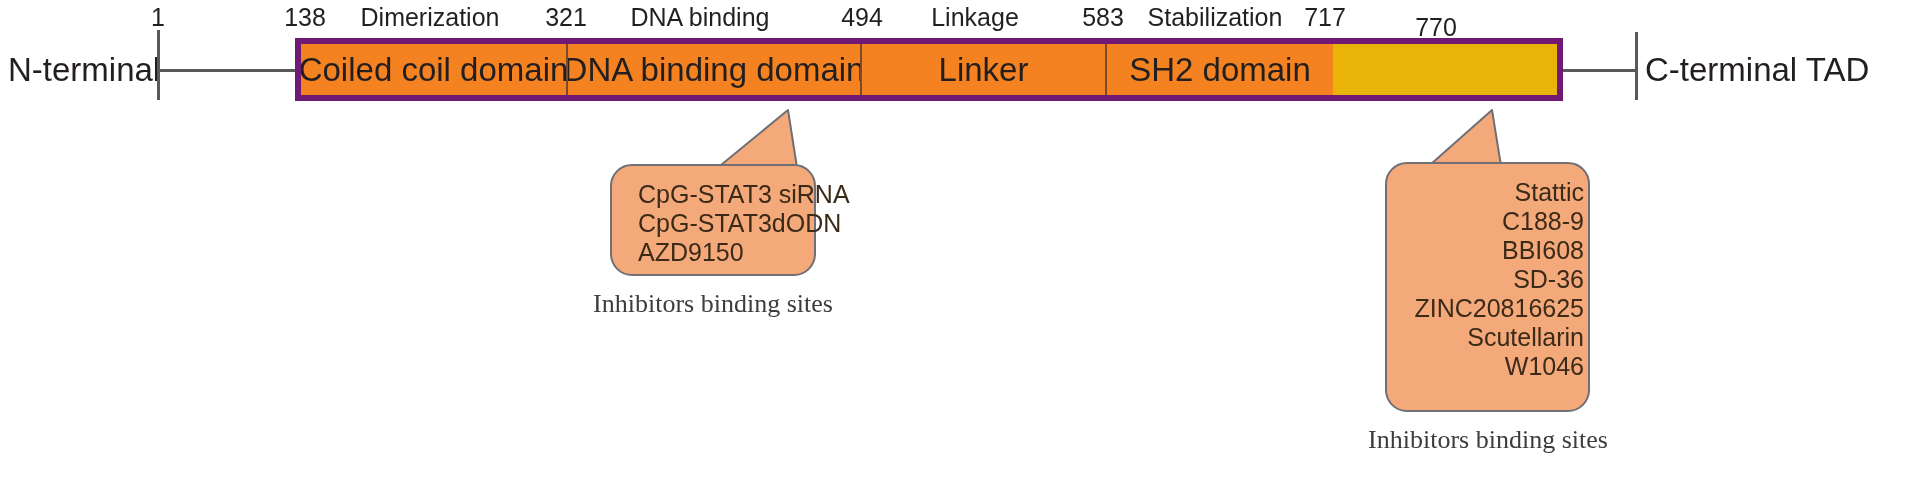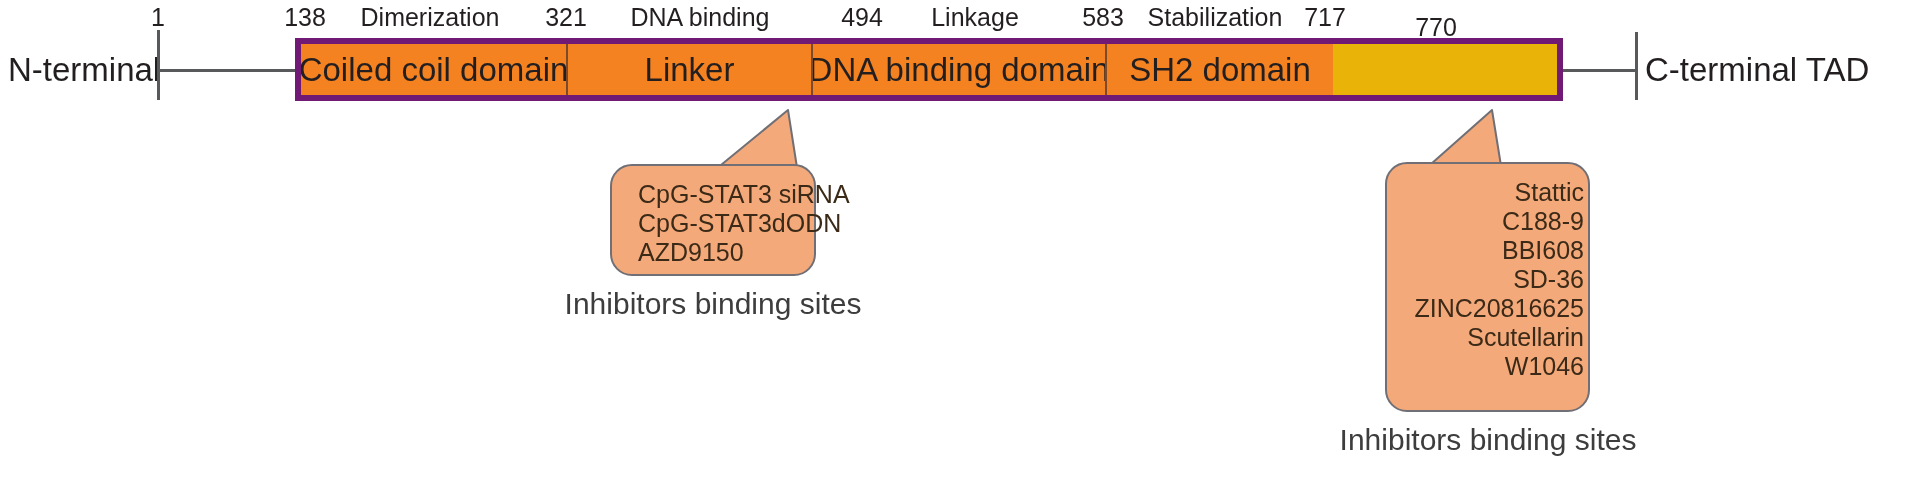--- a/index.html
+++ b/index.html
@@ -94,25 +94,26 @@
     line-height: 29px;
     color: #3b2a18;
     white-space: nowrap;
   }
   .callout-tail {
     position: absolute;
     overflow: visible;
   }
   .callout-caption {
     position: absolute;
-    font-size: 30px;
+    font-size: 26px;
     line-height: 28px;
     color: #3d3d3d;
     white-space: nowrap;
     transform: translateX(-50%);
+    font-family: Liberation Serif, serif;
   }
 </style>
 </head>
 <body>
 
 <div id="figure">
 
   <div class="scale-label" style="left:158px; top:3px;">1</div>
 
   <div class="scale-label" style="left:305px; top:3px;">138</div>
@@ -146,26 +147,26 @@
   <div class="tick" style="left:1635px; top:32px; height:68px;"></div>
 
   <div class="terminal-label" style="left:1645px; top:52px;">C-terminal TAD</div>
 
   <div class="domain-bar" style="left:295px; top:38px; width:1268px; height:63px;">
 
     <div class="domain" style="width:265px;">
       <span>Coiled coil domain</span>
     </div>
 
+    <div class="domain" style="width:294px;">
+      <span>DNA binding domain</span>
+    </div>
+
     <div class="domain" style="width:245px;">
       <span>Linker</span>
-    </div>
-
-    <div class="domain" style="width:294px;">
-      <span>DNA binding domain</span>
     </div>
 
     <div class="domain" style="width:228px;">
       <span>SH2 domain</span>
     </div>
   </div>
 
   <div class="callout" style="left:610px; top:108px;">
 
     <svg class="callout-tail" width="140" height="80" style="left:91px; top:0px;">

